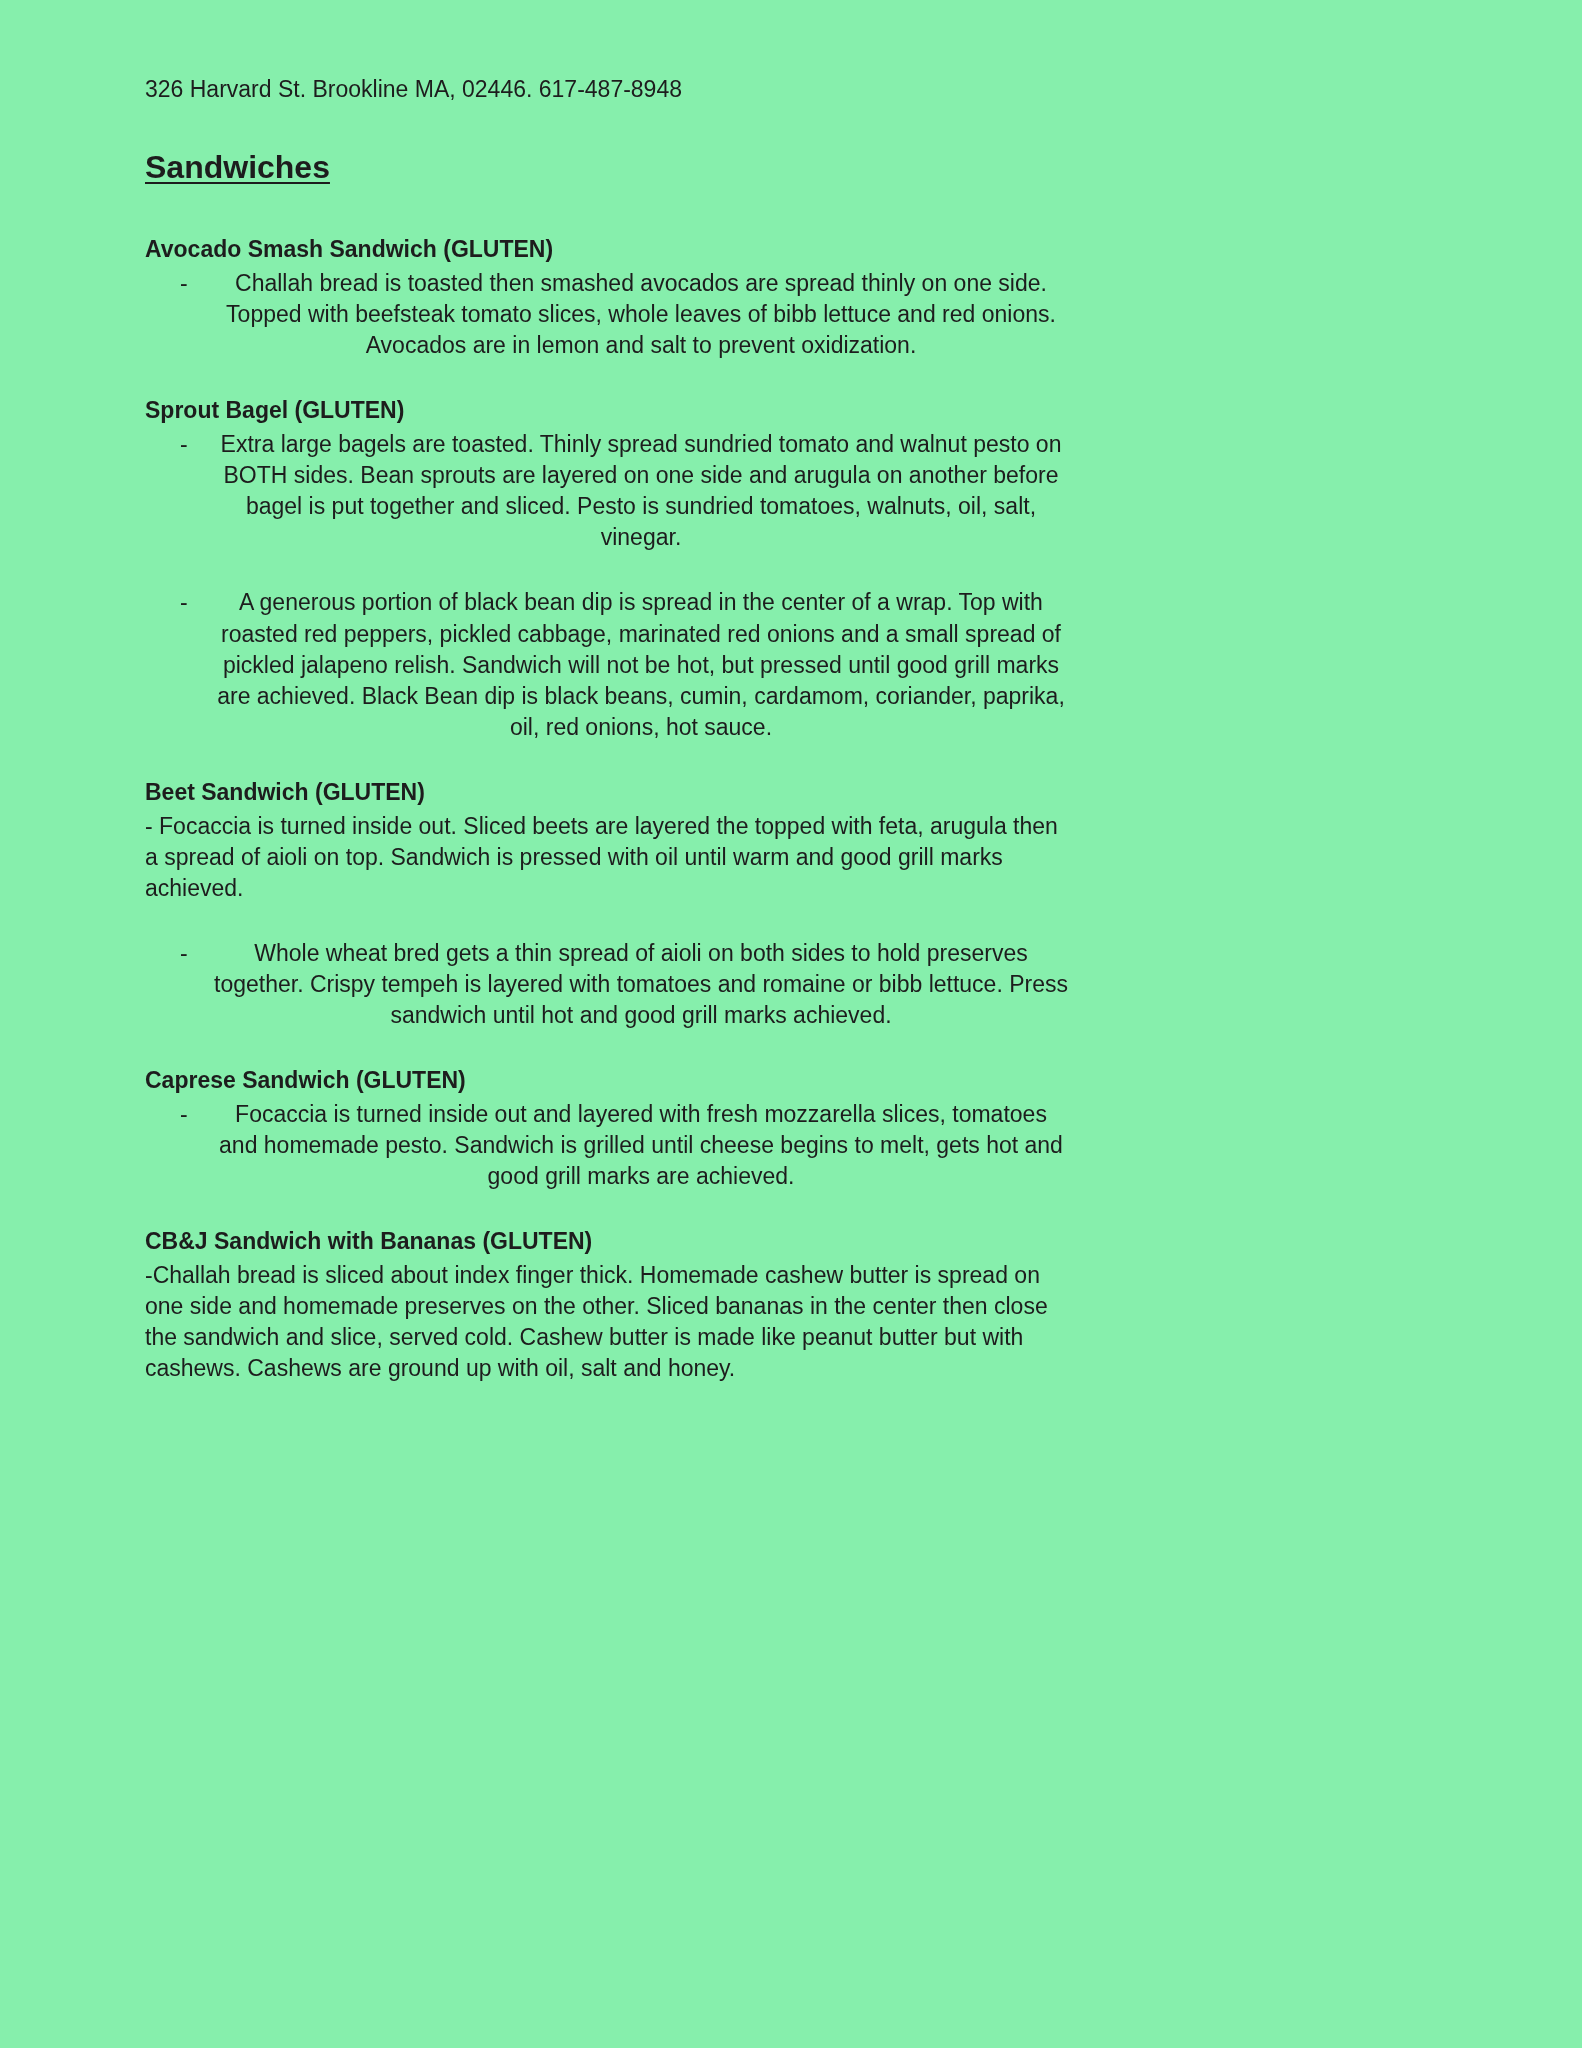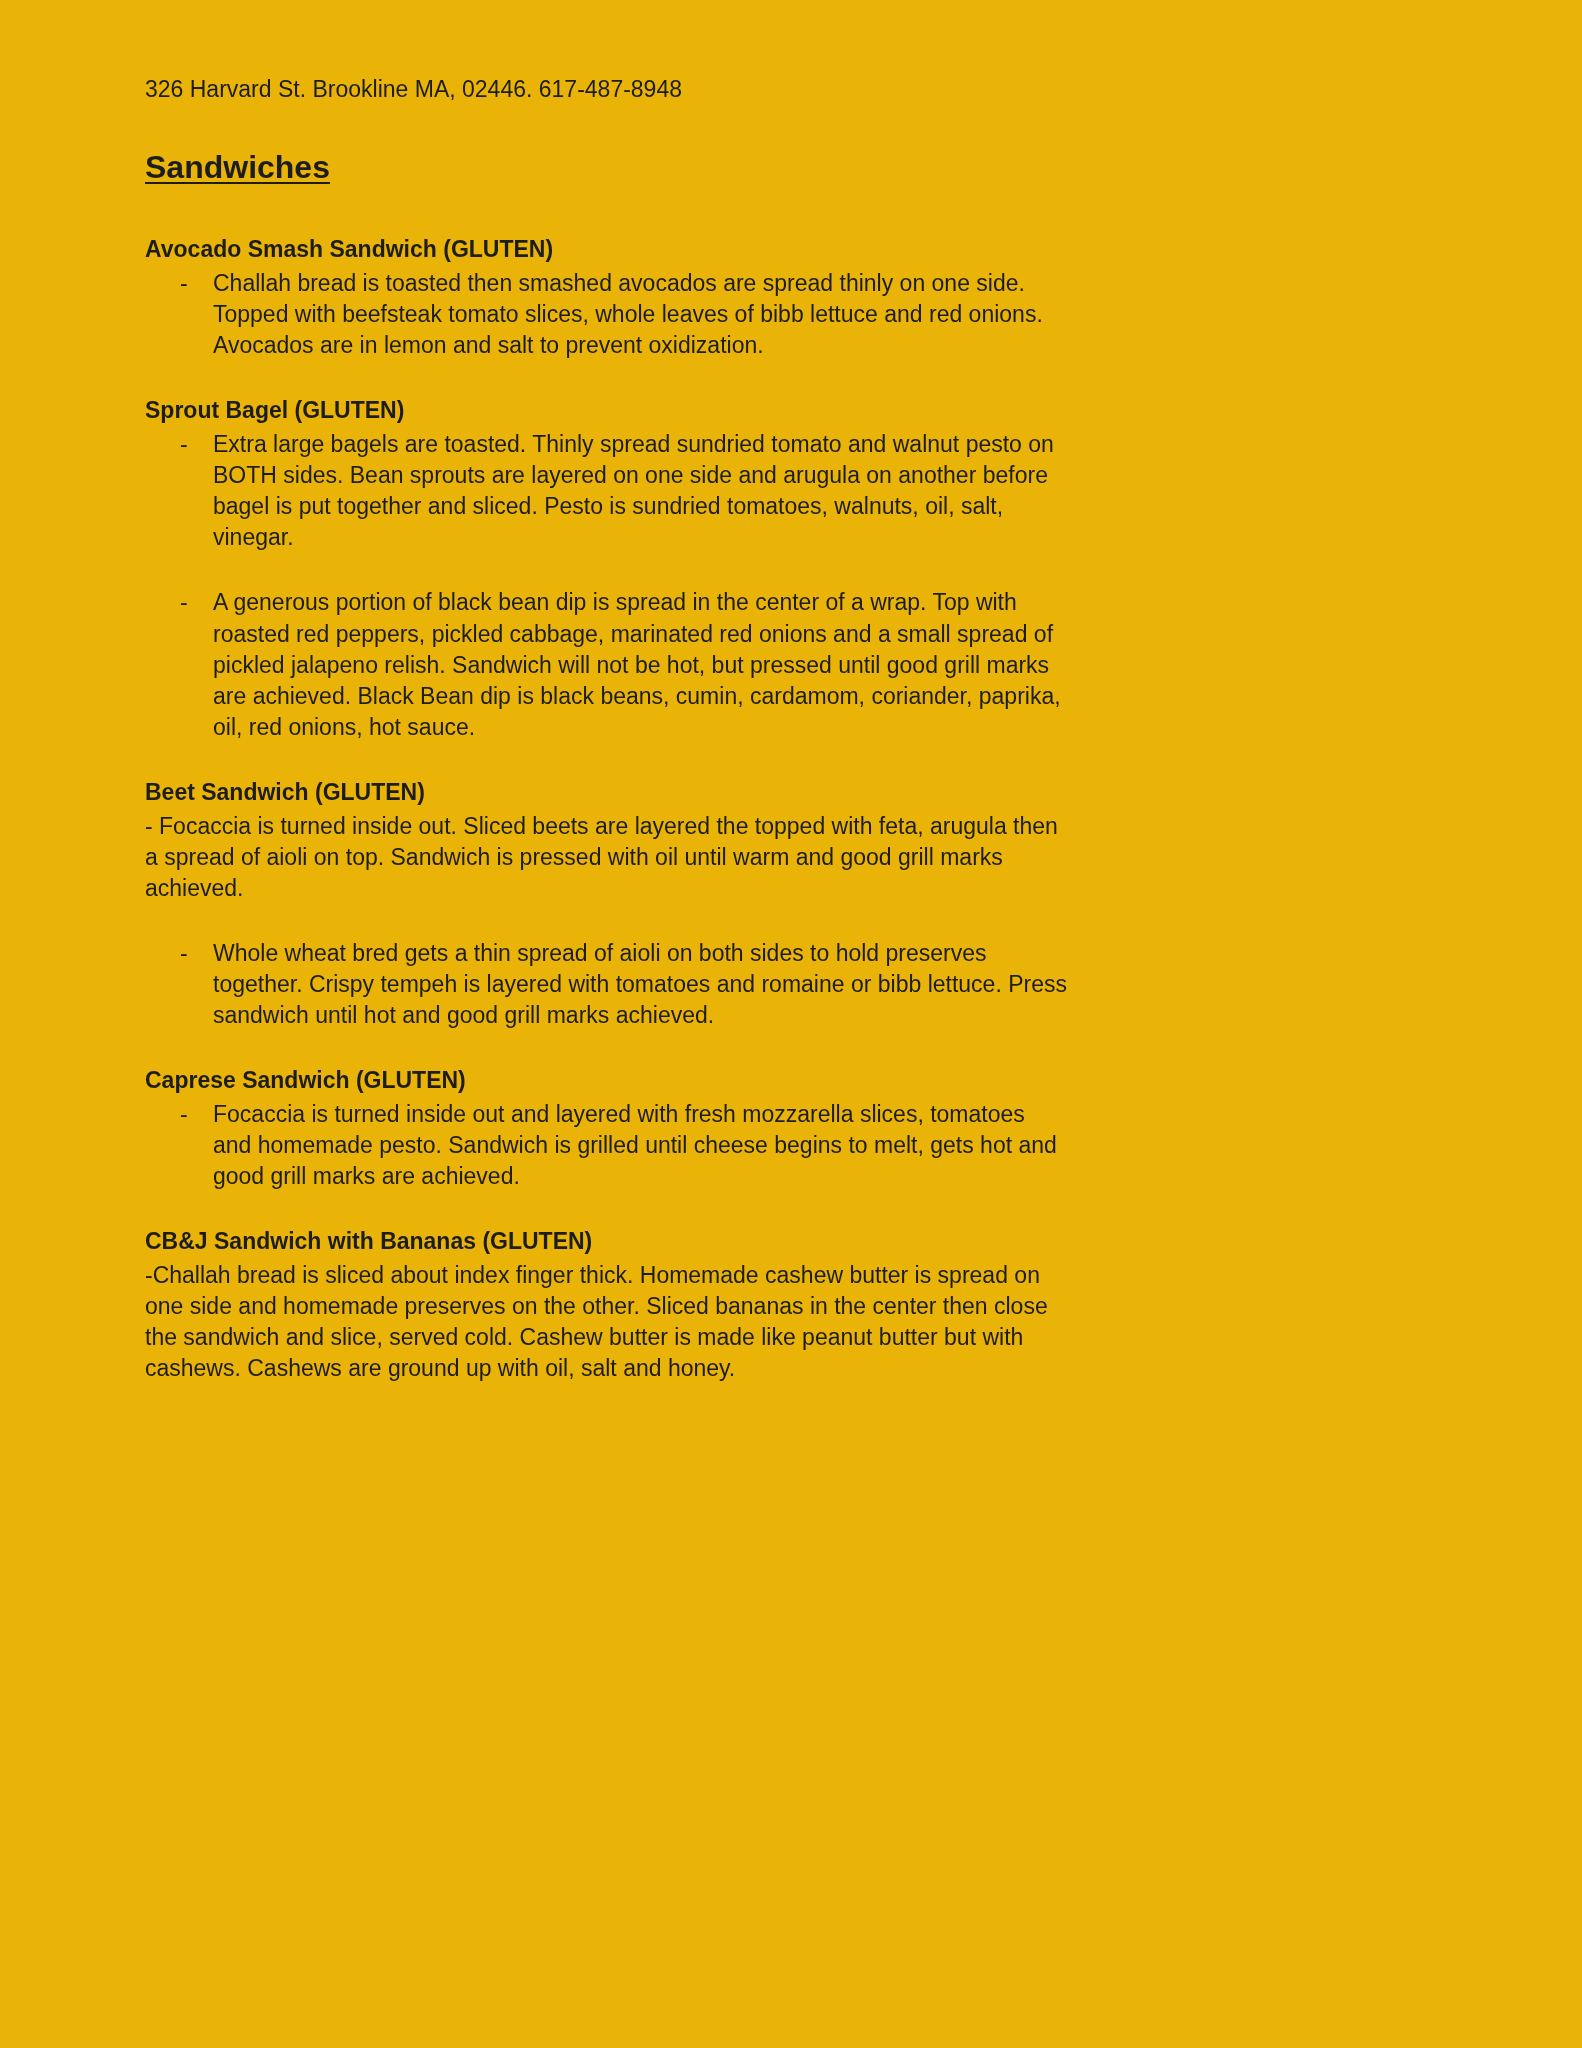--- a/index.html
+++ b/index.html
@@ -6,21 +6,21 @@
   html, body { background: #ffffff; }
   body {
     width: 1582px;
     min-height: 2048px;
     font-family: "Liberation Sans", sans-serif;
     color: #1d1d1d;
   }
   .page {
     width: 1582px;
     min-height: 2048px;
-    background: #eab308;
+    background: #86efac;
     padding: 74px 115px 60px 145px;
   }
   .content { max-width: 924px; }
   .address {
     font-size: 23px;
     line-height: 1.32;
     margin-bottom: 44px;
   }
   .doc-title {
     font-size: 32px;
@@ -43,21 +43,21 @@
     line-height: 1.35;
   }
   .bullet-row {
     display: flex;
     padding-left: 35px;
   }
   .dash {
     flex: 0 0 33px;
     width: 33px;
   }
-  .bullet-row .text { flex: 1; }
+  .bullet-row .text { flex: 1; text-align: center; }
   .flat-text {  }
 </style>
 </head>
 <body>
 
 <div class="page">
   <div class="content">
 
     <div class="address body-text">326 Harvard St. Brookline MA, 02446. 617-487-8948</div>
 

